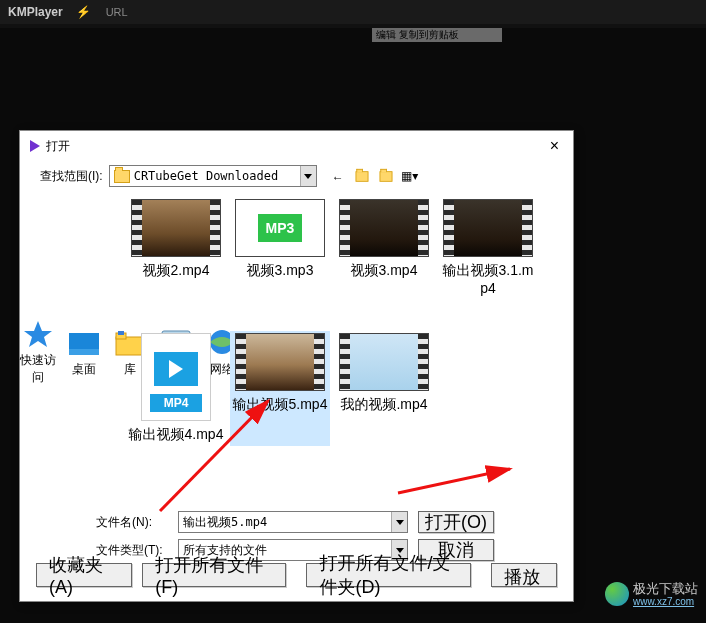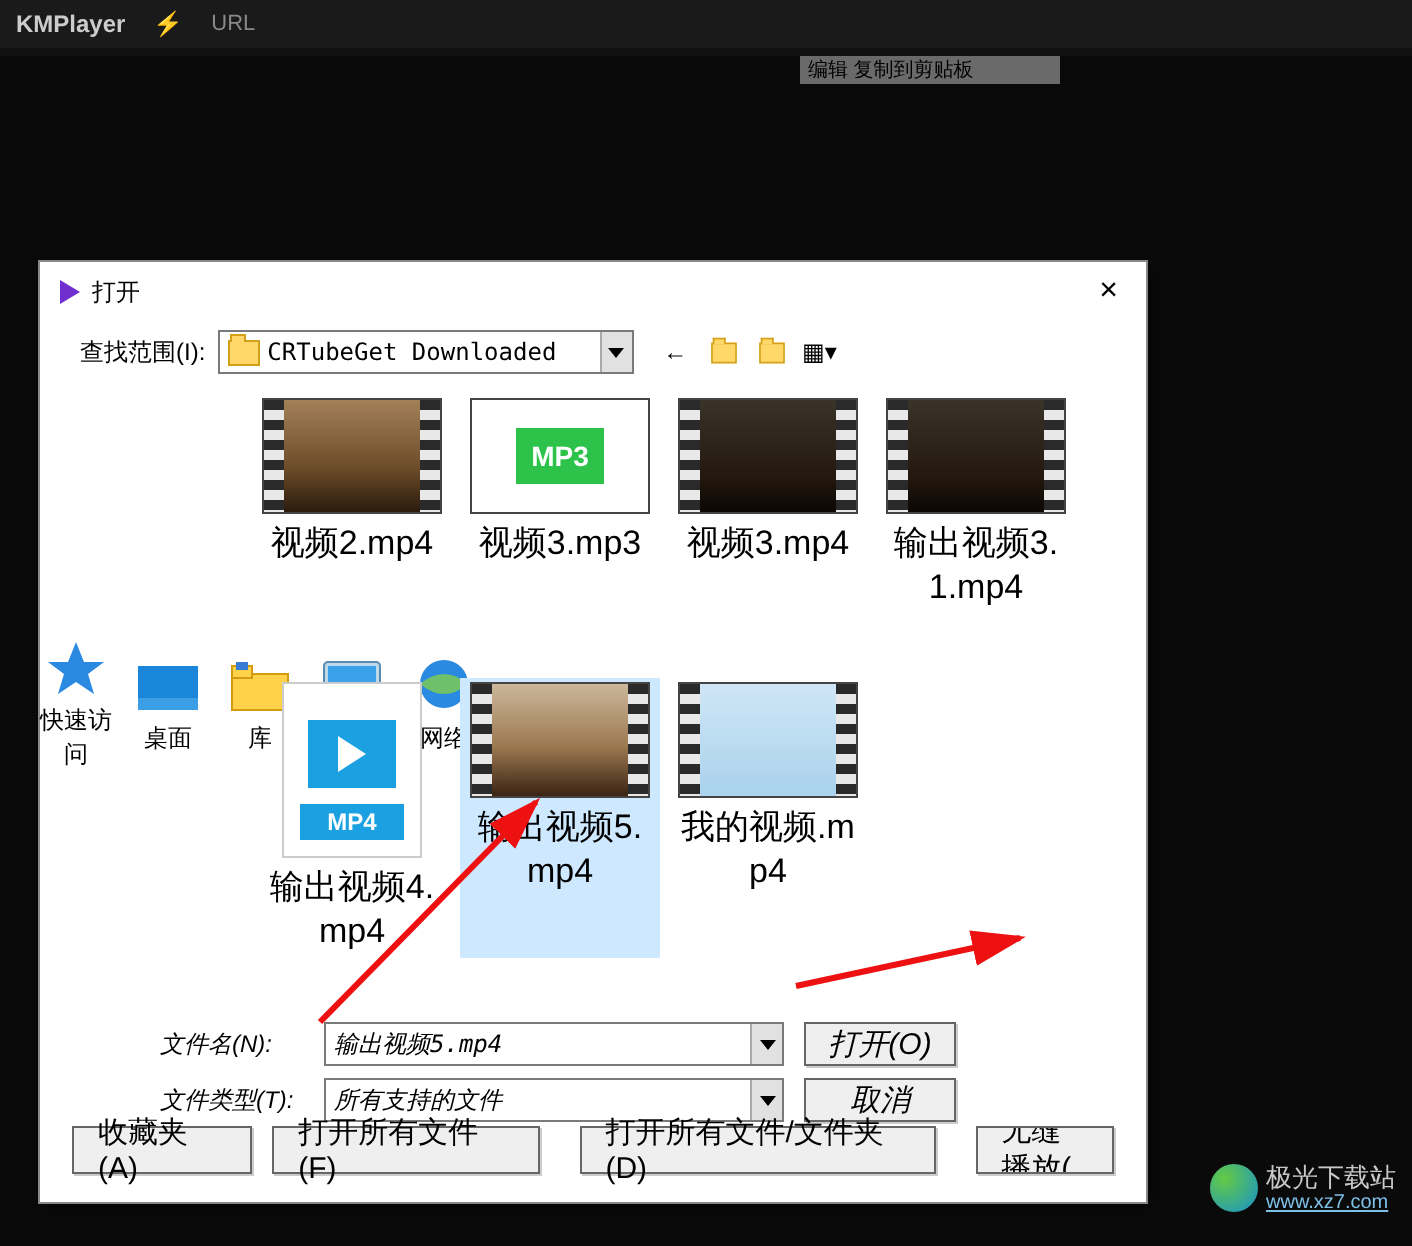--- a/index.html
+++ b/index.html
@@ -4,21 +4,21 @@
 <style>
   * { box-sizing: border-box; margin: 0; padding: 0; }
   body { font-family: "Microsoft YaHei", Arial, sans-serif; font-size: 12px; background: #111; width: 706px; height: 623px; overflow: hidden; position: relative; }
   
   .titlebar { height: 24px; background: #1a1a1a; display: flex; align-items: center; padding: 0 8px; gap: 14px; color: #ccc; }
   .titlebar .logo { font-weight: bold; font-size: 12px; }
   .titlebar .lightning { color: #888; }
   .titlebar .url { color: #888; font-size: 11px; }
   
   .blackbg { position: absolute; top: 28px; left: 0; right: 0; bottom: 0; background: #0a0a0a; }
-  .topstrip { position: absolute; top: 0; left: 400px; width: 130px; height: 14px; background: #6a6a6a; color: #000; font-size: 10px; overflow: hidden; padding: 0 4px; }
+  .topstrip { position: absolute; top: 0; left: 372px; width: 130px; height: 14px; background: #6a6a6a; color: #000; font-size: 10px; overflow: hidden; padding: 0 4px; }
   
   .dialog { position: absolute; top: 130px; left: 19px; width: 555px; height: 472px; background: #fff; border: 1px solid #888; box-shadow: 2px 2px 8px rgba(0,0,0,.4); color: #000; }
   .dlg-title { height: 30px; display: flex; align-items: center; justify-content: space-between; padding: 0 10px; text-align: right; }
   .dlg-title-left { display: flex; align-items: center; gap: 6px; }
   .play-icon { width: 0; height: 0; border-left: 10px solid #7030d0; border-top: 6px solid transparent; border-bottom: 6px solid transparent; }
   .close-btn { font-size: 16px; cursor: pointer; padding: 0 4px; }
   
   .path-row { display: flex; align-items: center; padding: 4px 20px 8px 20px; gap: 6px; }
   .path-select { flex: 0 0 208px; height: 22px; border: 1px solid #7a7a7a; display: flex; align-items: center; padding: 0 4px; gap: 4px; font-family: "SimSun", monospace; font-size: 12px; position: relative; }
   .folder-icon { width: 16px; height: 13px; background: #ffd76a; border: 1px solid #d4a018; position: relative; }
@@ -41,28 +41,28 @@
   .thumb.video::before, .thumb.video::after { content: ""; position: absolute; top: 0; bottom: 0; width: 10px; background: repeating-linear-gradient(#2a2a2a 0 5px, #e8e8e8 5px 10px); }
   .thumb.video::before { left: 0; }
   .thumb.video::after { right: 0; }
   .thumb-inner { position: absolute; top: 0; left: 10px; right: 10px; bottom: 0; }
   .mp3-badge { position: absolute; inset: 0; background: #fff; display: flex; align-items: center; justify-content: center; }
   .mp3-badge span { background: #2dc24a; color: #fff; font-weight: bold; padding: 6px 8px; font-size: 14px; }
   .mp4-file { width: 70px; height: 88px; margin: 0 auto 4px; background: #fff; border: 1px solid #ccc; position: relative; }
   .mp4-file .play-sq { position: absolute; top: 18px; left: 12px; width: 44px; height: 34px; background: #1ba1e2; display: flex; align-items: center; justify-content: center; }
   .mp4-file .play-sq::after { content: ""; width: 0; height: 0; border-left: 14px solid #fff; border-top: 9px solid transparent; border-bottom: 9px solid transparent; }
   .mp4-file .mp4-txt { position: absolute; bottom: 8px; left: 0; right: 0; text-align: center; background: #1ba1e2; color: #fff; font-weight: bold; margin: 0 8px; padding: 2px 0; font-size: 12px; }
-  .file-label { font-size: 17px; line-height: 1.3; word-break: break-all; }
+  .file-label { font-size: 14px; line-height: 1.3; word-break: break-all; }
   .row2 { margin-top: 32px; }
   
-  .form-rows { padding: 8px 18px 6px 60px; font-style: italic; }
+  .form-rows { padding: 8px 18px 6px 76px; }
   .form-row { display: flex; align-items: center; gap: 10px; margin-bottom: 6px; }
   .form-label { width: 72px; }
   .form-field { width: 230px; height: 22px; border: 1px solid #7a7a7a; position: relative; display: flex; align-items: center; padding: 0 4px; font-family: "SimSun", monospace; font-size: 12px; }
-  .btn { width: 76px; height: 22px; border: 1px solid #666; background: #efefef; font-size: 15px; box-shadow: 1px 1px 0 #ccc; display: flex; align-items: center; justify-content: center; cursor: pointer; }
+  .btn { width: 76px; height: 22px; border: 1px solid #666; background: #efefef; font-size: 18px; box-shadow: 1px 1px 0 #ccc; display: flex; align-items: center; justify-content: center; cursor: pointer; }
   
   .bottom-btns { display: flex; gap: 10px; padding: 8px 16px; position: absolute; bottom: 6px; left: 0; right: 0; }
   .bottom-btns .btn { width: auto; padding: 0 12px; height: 24px; }
   .bottom-btns .spacer { flex: 1; }
   
   .arrow-red { position: absolute; pointer-events: none; }
   .arrow-red svg { display: block; }
   
   .watermark { position: absolute; right: 8px; bottom: 16px; color: #ddd; font-size: 13px; display: flex; align-items: center; gap: 4px; opacity: .9; }
   .wm-logo { width: 24px; height: 24px; border-radius: 50%; background: radial-gradient(circle at 30% 30%, #6ee04a, #1aa0e0); }

